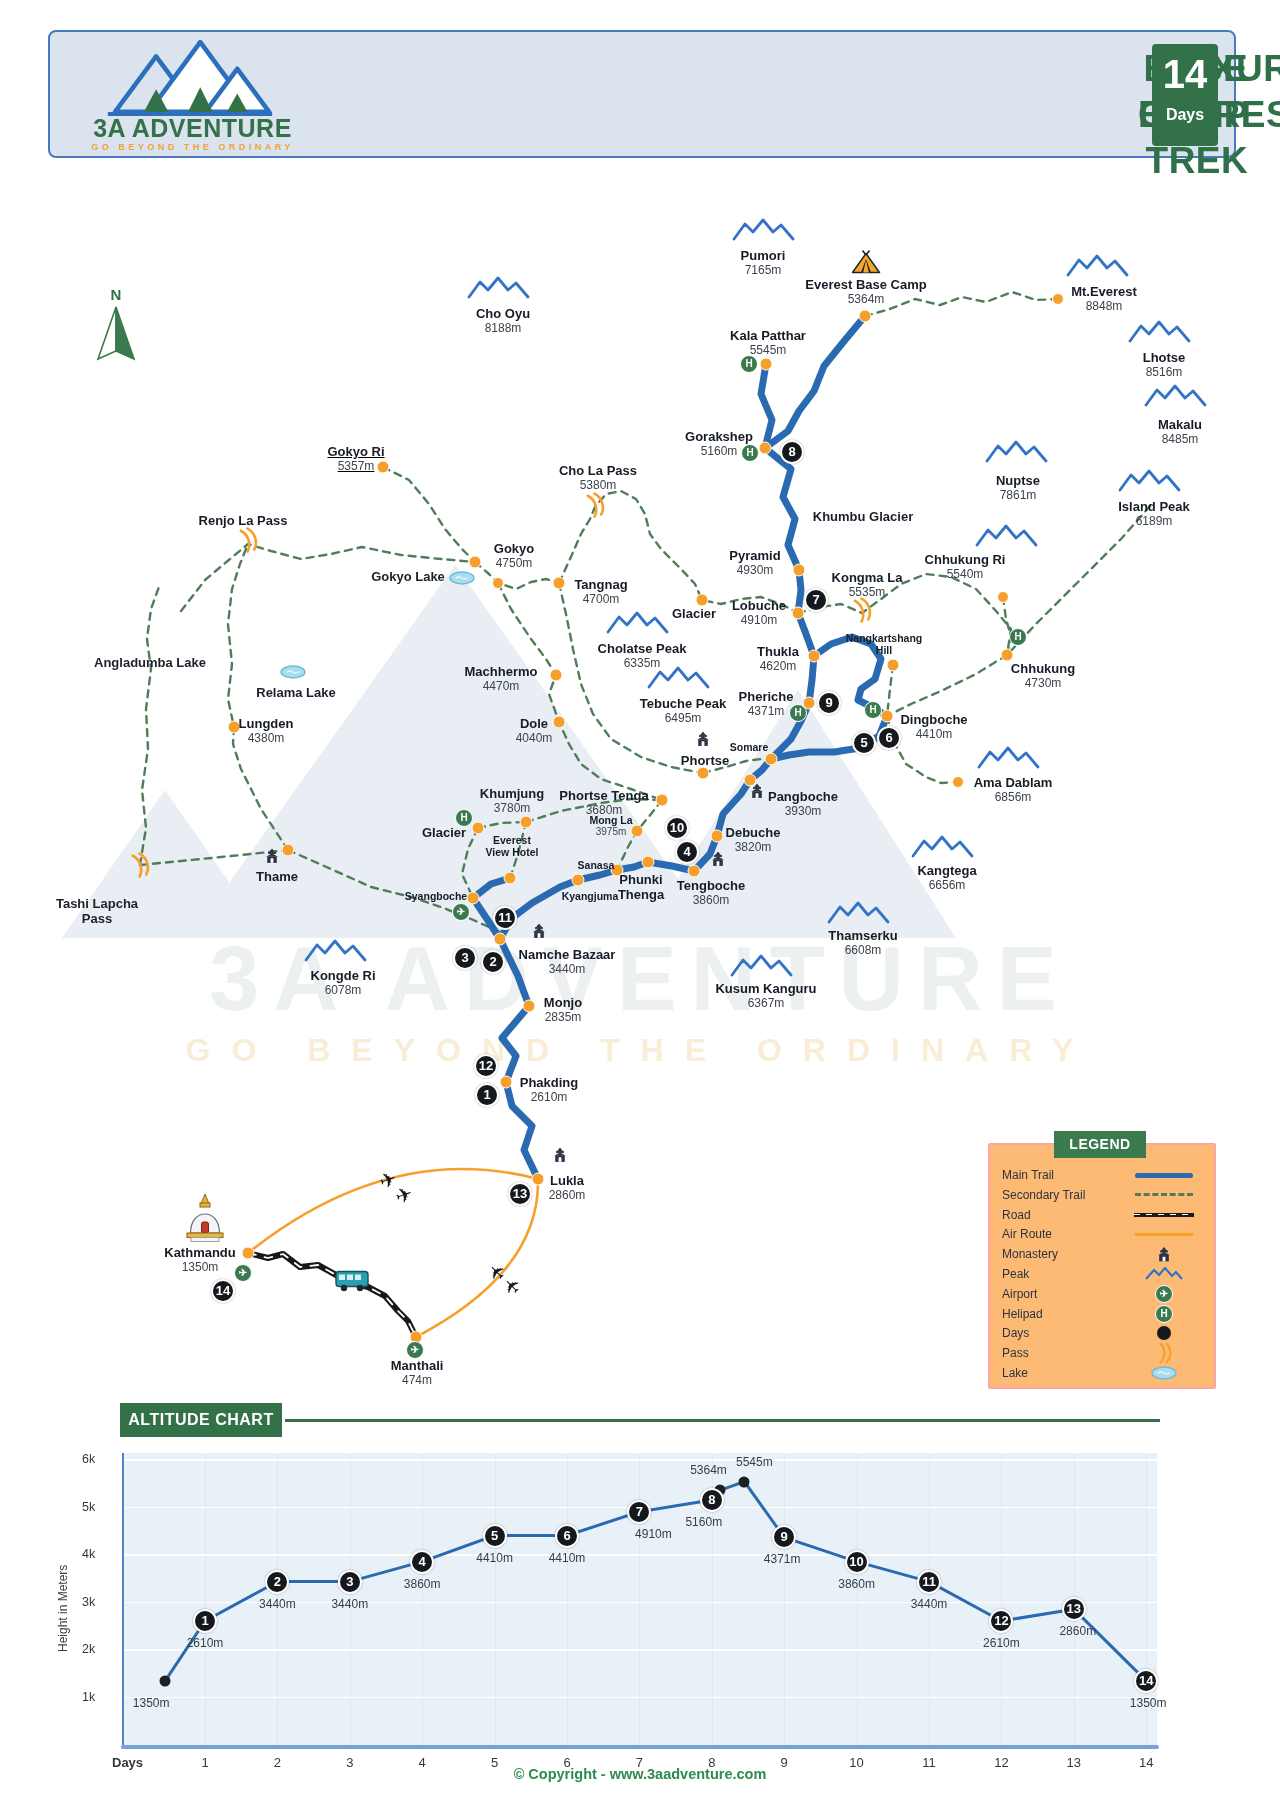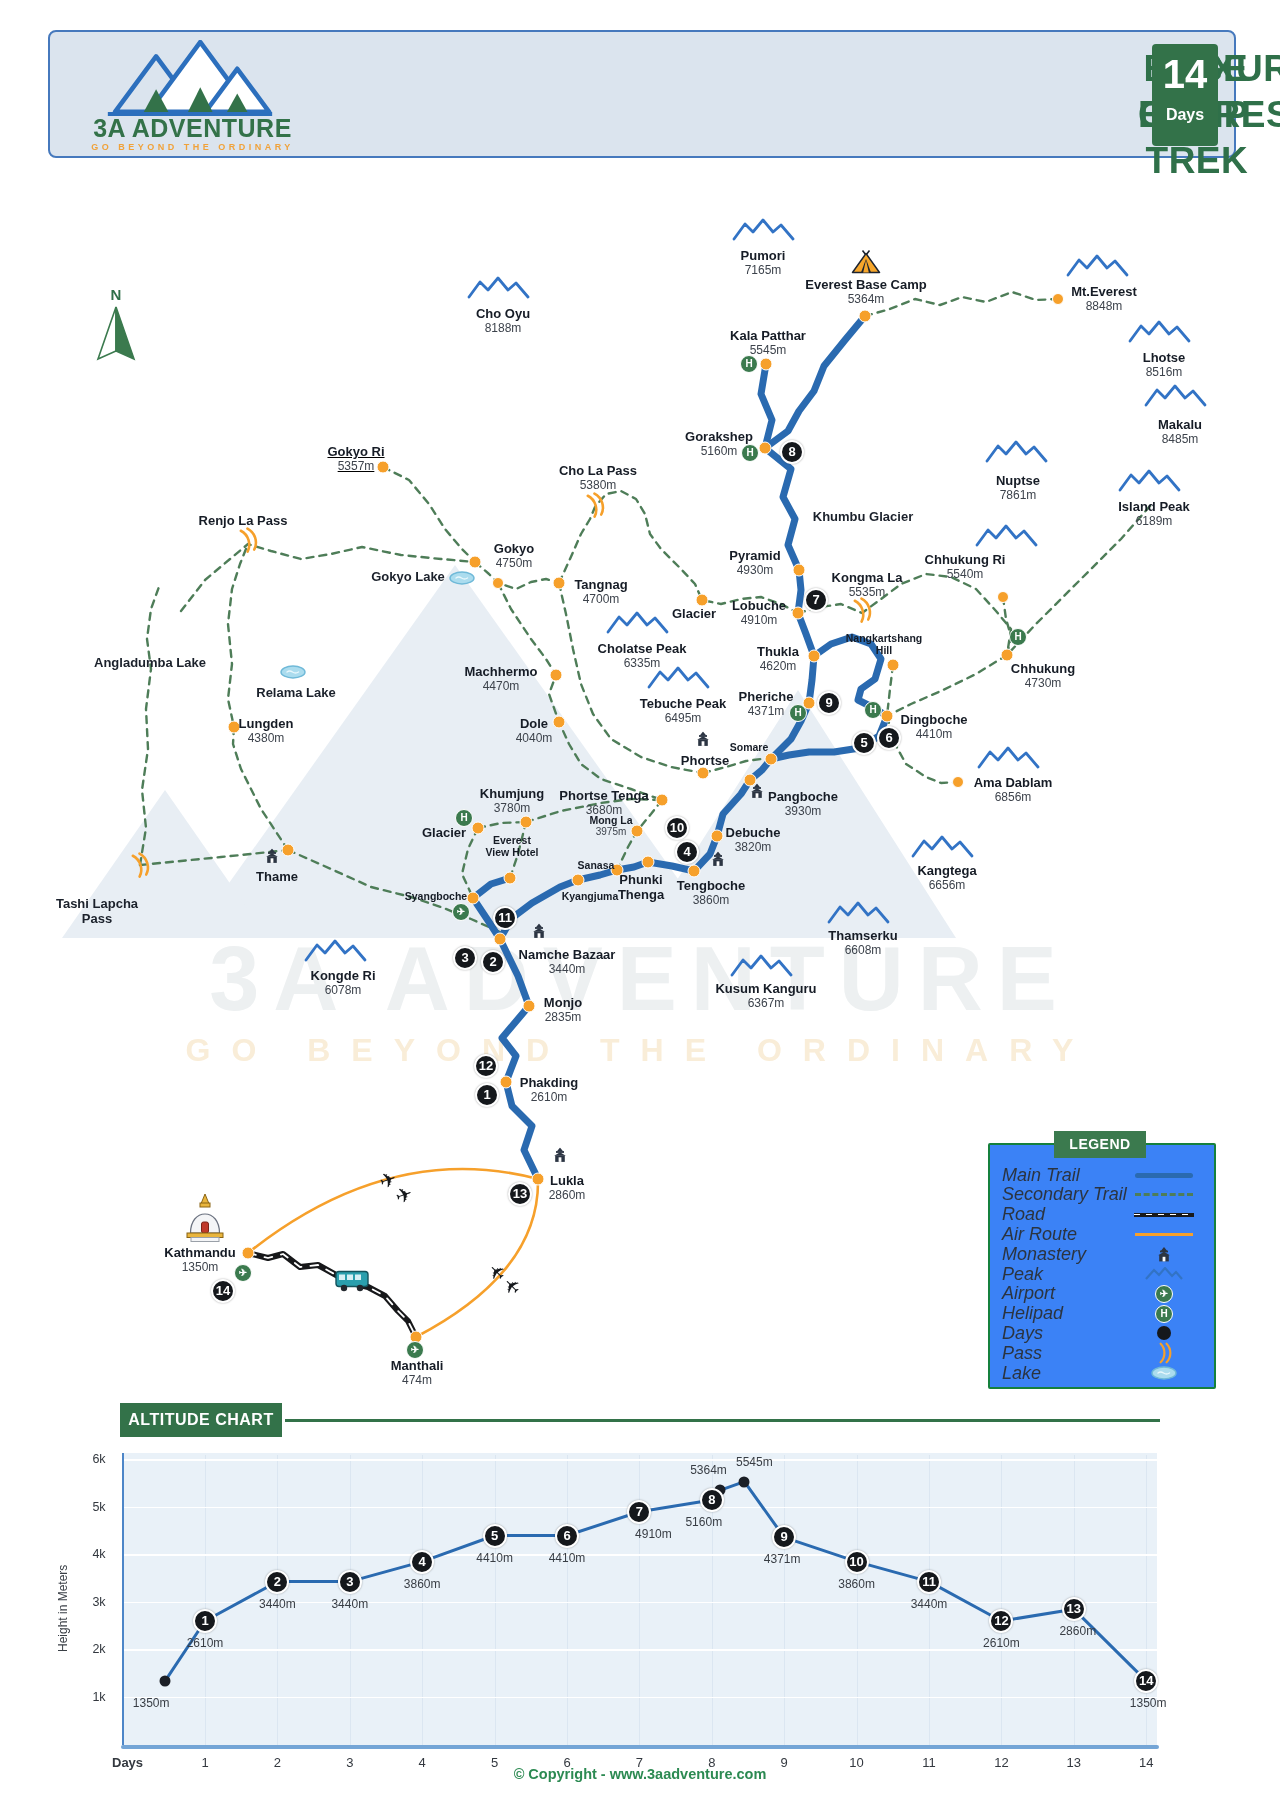--- a/index.html
+++ b/index.html
@@ -46,39 +46,39 @@
          color:#fff;font-weight:700;font-size:13px;line-height:19px;text-align:center;
          box-sizing:border-box;transform:translate(-50%,-50%);z-index:3;box-shadow:0 0 2px rgba(0,0,0,.35);}
   .hpad,.apt{width:18px;height:18px;background:#3b7a4e;border:1.5px solid #fff;border-radius:50%;
          color:#fff;font-weight:700;font-size:10px;line-height:15px;text-align:center;
          box-sizing:border-box;transform:translate(-50%,-50%);z-index:2;}
   .apt{font-size:10px;}
   .icon{transform:translate(-50%,-50%);z-index:2;line-height:0;}
   .passic{transform:translate(-50%,-50%) rotate(-18deg);z-index:2;line-height:0;}
   .plane{font-size:20px;color:#15181c;z-index:2;line-height:1;}
   
-  .legend{position:absolute;left:988px;top:1143px;width:224px;height:242px;background:#3b82f6;
-          border:2px solid #15803d;border-radius:2px;z-index:3;}
+  .legend{position:absolute;left:988px;top:1143px;width:224px;height:242px;background:#fdba74;
+          border:2px solid #fca5a5;border-radius:2px;z-index:3;}
   .legend-title{position:absolute;left:64px;top:-14px;width:92px;height:27px;background:#3b7a4e;
           color:#fff;font-weight:700;font-size:14px;line-height:27px;text-align:center;letter-spacing:.5px;}
   .lrow{position:absolute;left:12px;width:198px;height:20px;display:flex;align-items:center;}
-  .llab{flex:1;font-weight:500;font-size:18px;color:#2b3440;font-style:italic;}
+  .llab{flex:1;font-weight:500;font-size:12px;color:#2b3440;}
   .lsym{width:72px;display:flex;align-items:center;justify-content:center;}
   .lsym .hpad,.lsym .apt{position:static;transform:none;}
   
   .chart-h{position:absolute;left:120px;top:1403px;width:162px;height:34px;background:#337249;
            color:#fff;font-weight:700;font-size:16px;line-height:34px;text-align:center;
            letter-spacing:.5px;z-index:2;}
   .chart-hline{position:absolute;left:285px;top:1419px;width:875px;height:2.5px;background:#337249;z-index:2;}
   #plot{position:absolute;left:0;top:0;z-index:0;}
   .cbadge{width:24px;height:24px;}
   .cdot{width:11px;height:11px;background:#1b1f26;border-radius:50%;transform:translate(-50%,-50%);z-index:2;}
   .cval{font-weight:400;font-size:12px;color:#383d44;white-space:nowrap;transform:translateX(-50%);z-index:2;}
   .ctick{font-weight:400;font-size:13px;color:#33383f;transform:translateX(-50%);z-index:2;}
-  .ytick{width:34px;text-align:center;font-weight:400;font-size:12.5px;color:#33383f;z-index:2;}
+  .ytick{width:34px;text-align:left;font-weight:400;font-size:12.5px;color:#33383f;z-index:2;}
   .ylab{position:absolute;left:56px;top:1528px;height:160px;writing-mode:vertical-rl;
         transform:rotate(180deg);font-size:12px;color:#3a3f46;text-align:center;z-index:2;}
   .xlab{position:absolute;left:112px;top:1755px;width:60px;font-weight:700;font-size:13px;
         color:#33383f;z-index:2;}
   .copyright{position:absolute;left:0;top:1766px;width:1280px;text-align:center;font-weight:600;
         font-size:14.5px;color:#2c8a52;z-index:2;}
 </style>
 </head>
 <body>
 

